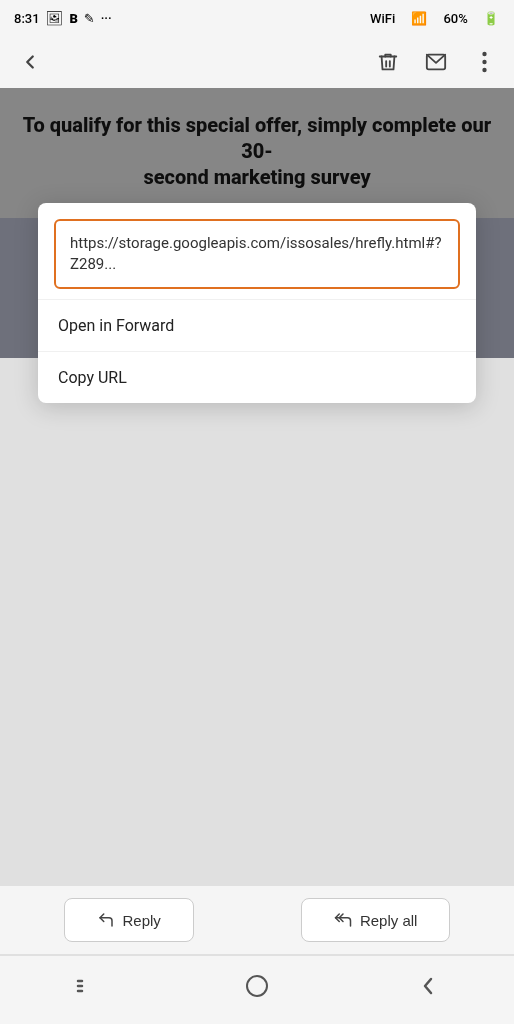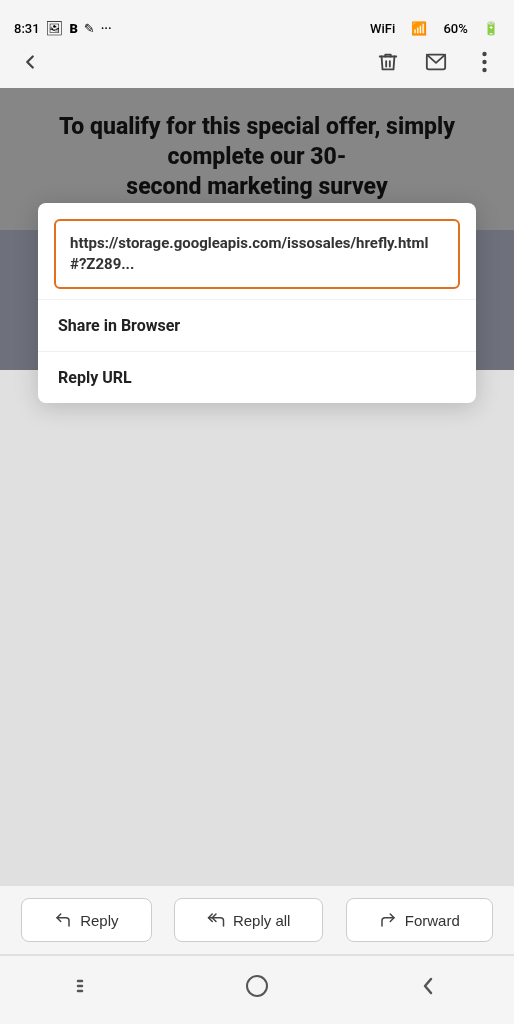--- a/index.html
+++ b/index.html
@@ -13,21 +13,21 @@
       overflow: hidden;
       position: relative;
     }
 
     
     .status-bar {
       width: 100%;
       height: 36px;
       background: #f5f5f5;
       display: flex;
-      align-items: flex-end;
+      align-items: center;
       justify-content: space-between;
       padding: 0 14px;
       font-size: 13px;
       font-weight: 500;
     }
     .status-left {
       display: flex;
       align-items: center;
       gap: 6px;
     }
@@ -62,21 +62,21 @@
     }
 
     
     .email-content {
       width: 100%;
       background: #f5f5f5;
       padding: 24px 20px 20px;
       position: relative;
     }
     .email-title {
-      font-size: 23px;
+      font-size: 20px;
       font-weight: 800;
       color: #1a1a1a;
       text-align: center;
       line-height: 1.3;
       margin-bottom: 8px;
     }
 
     
     .dim-overlay {
       position: absolute;
@@ -89,21 +89,20 @@
     .context-menu {
       position: absolute;
       top: 115px;
       left: 38px;
       right: 38px;
       background: #fff;
       border-radius: 8px;
       z-index: 10;
       overflow: hidden;
       box-shadow: 0 4px 24px rgba(0,0,0,0.18);
-      font-weight: bold;
     }
     .url-box {
       margin: 16px 16px 10px 16px;
       border: 2.5px solid #e07020;
       border-radius: 6px;
       padding: 12px 14px;
       font-size: 15px;
       color: #333;
       line-height: 1.4;
       word-break: break-all;
@@ -241,22 +240,22 @@
 
 <div class="content-wrapper">
 
   <div class="email-content">
     <div class="email-title">To qualify for this special offer, simply complete our 30-<br>second marketing survey</div>
 
     <div class="dim-overlay"></div>
 
     <div class="context-menu">
       <div class="url-box">https://storage.googleapis.com/issosales/hrefly.html#?Z289...</div>
-      <div class="menu-item">Share in Browser</div>
-      <div class="menu-item">Reply URL</div>
+      <div class="menu-item">Open in Forward</div>
+      <div class="menu-item">Copy URL</div>
     </div>
   </div>
 
   <div style="position:relative; background:#c8cce0; padding: 24px 20px 20px; text-align:center;">
     <div style="background:#2a3a8c; border-radius:6px; height:50px; width:200px; margin:0 auto 16px;"></div>
     <span class="unsubscribe-text">Unsubscribe</span>
     <div class="dim-overlay"></div>
   </div>
 </div>
 
@@ -269,27 +268,20 @@
     <span>Reply</span>
   </button>
   <button class="action-btn">
     <svg width="18" height="18" viewBox="0 0 24 24" fill="none" stroke="#444" stroke-width="2" stroke-linecap="round" stroke-linejoin="round">
       <polyline points="7 14 2 9 7 4"></polyline>
       <polyline points="12 14 7 9 12 4"></polyline>
       <path d="M22 20v-7a4 4 0 0 0-4-4H2"></path>
     </svg>
     <span>Reply all</span>
   </button>
-  <button class="action-btn">
-    <svg width="18" height="18" viewBox="0 0 24 24" fill="none" stroke="#444" stroke-width="2" stroke-linecap="round" stroke-linejoin="round">
-      <polyline points="15 14 20 9 15 4"></polyline>
-      <path d="M4 20v-7a4 4 0 0 1 4-4h12"></path>
-    </svg>
-    <span>Forward</span>
-  </button>
 </div>
 
 <div class="sys-nav">
   <div class="sys-nav-btn">
     <svg width="22" height="20" viewBox="0 0 22 20" fill="none" stroke="#555" stroke-width="2.5" stroke-linecap="round">
       <line x1="3" y1="5" x2="7" y2="5"></line>
       <line x1="3" y1="10" x2="7" y2="10"></line>
       <line x1="3" y1="15" x2="7" y2="15"></line>
     </svg>
   </div>

